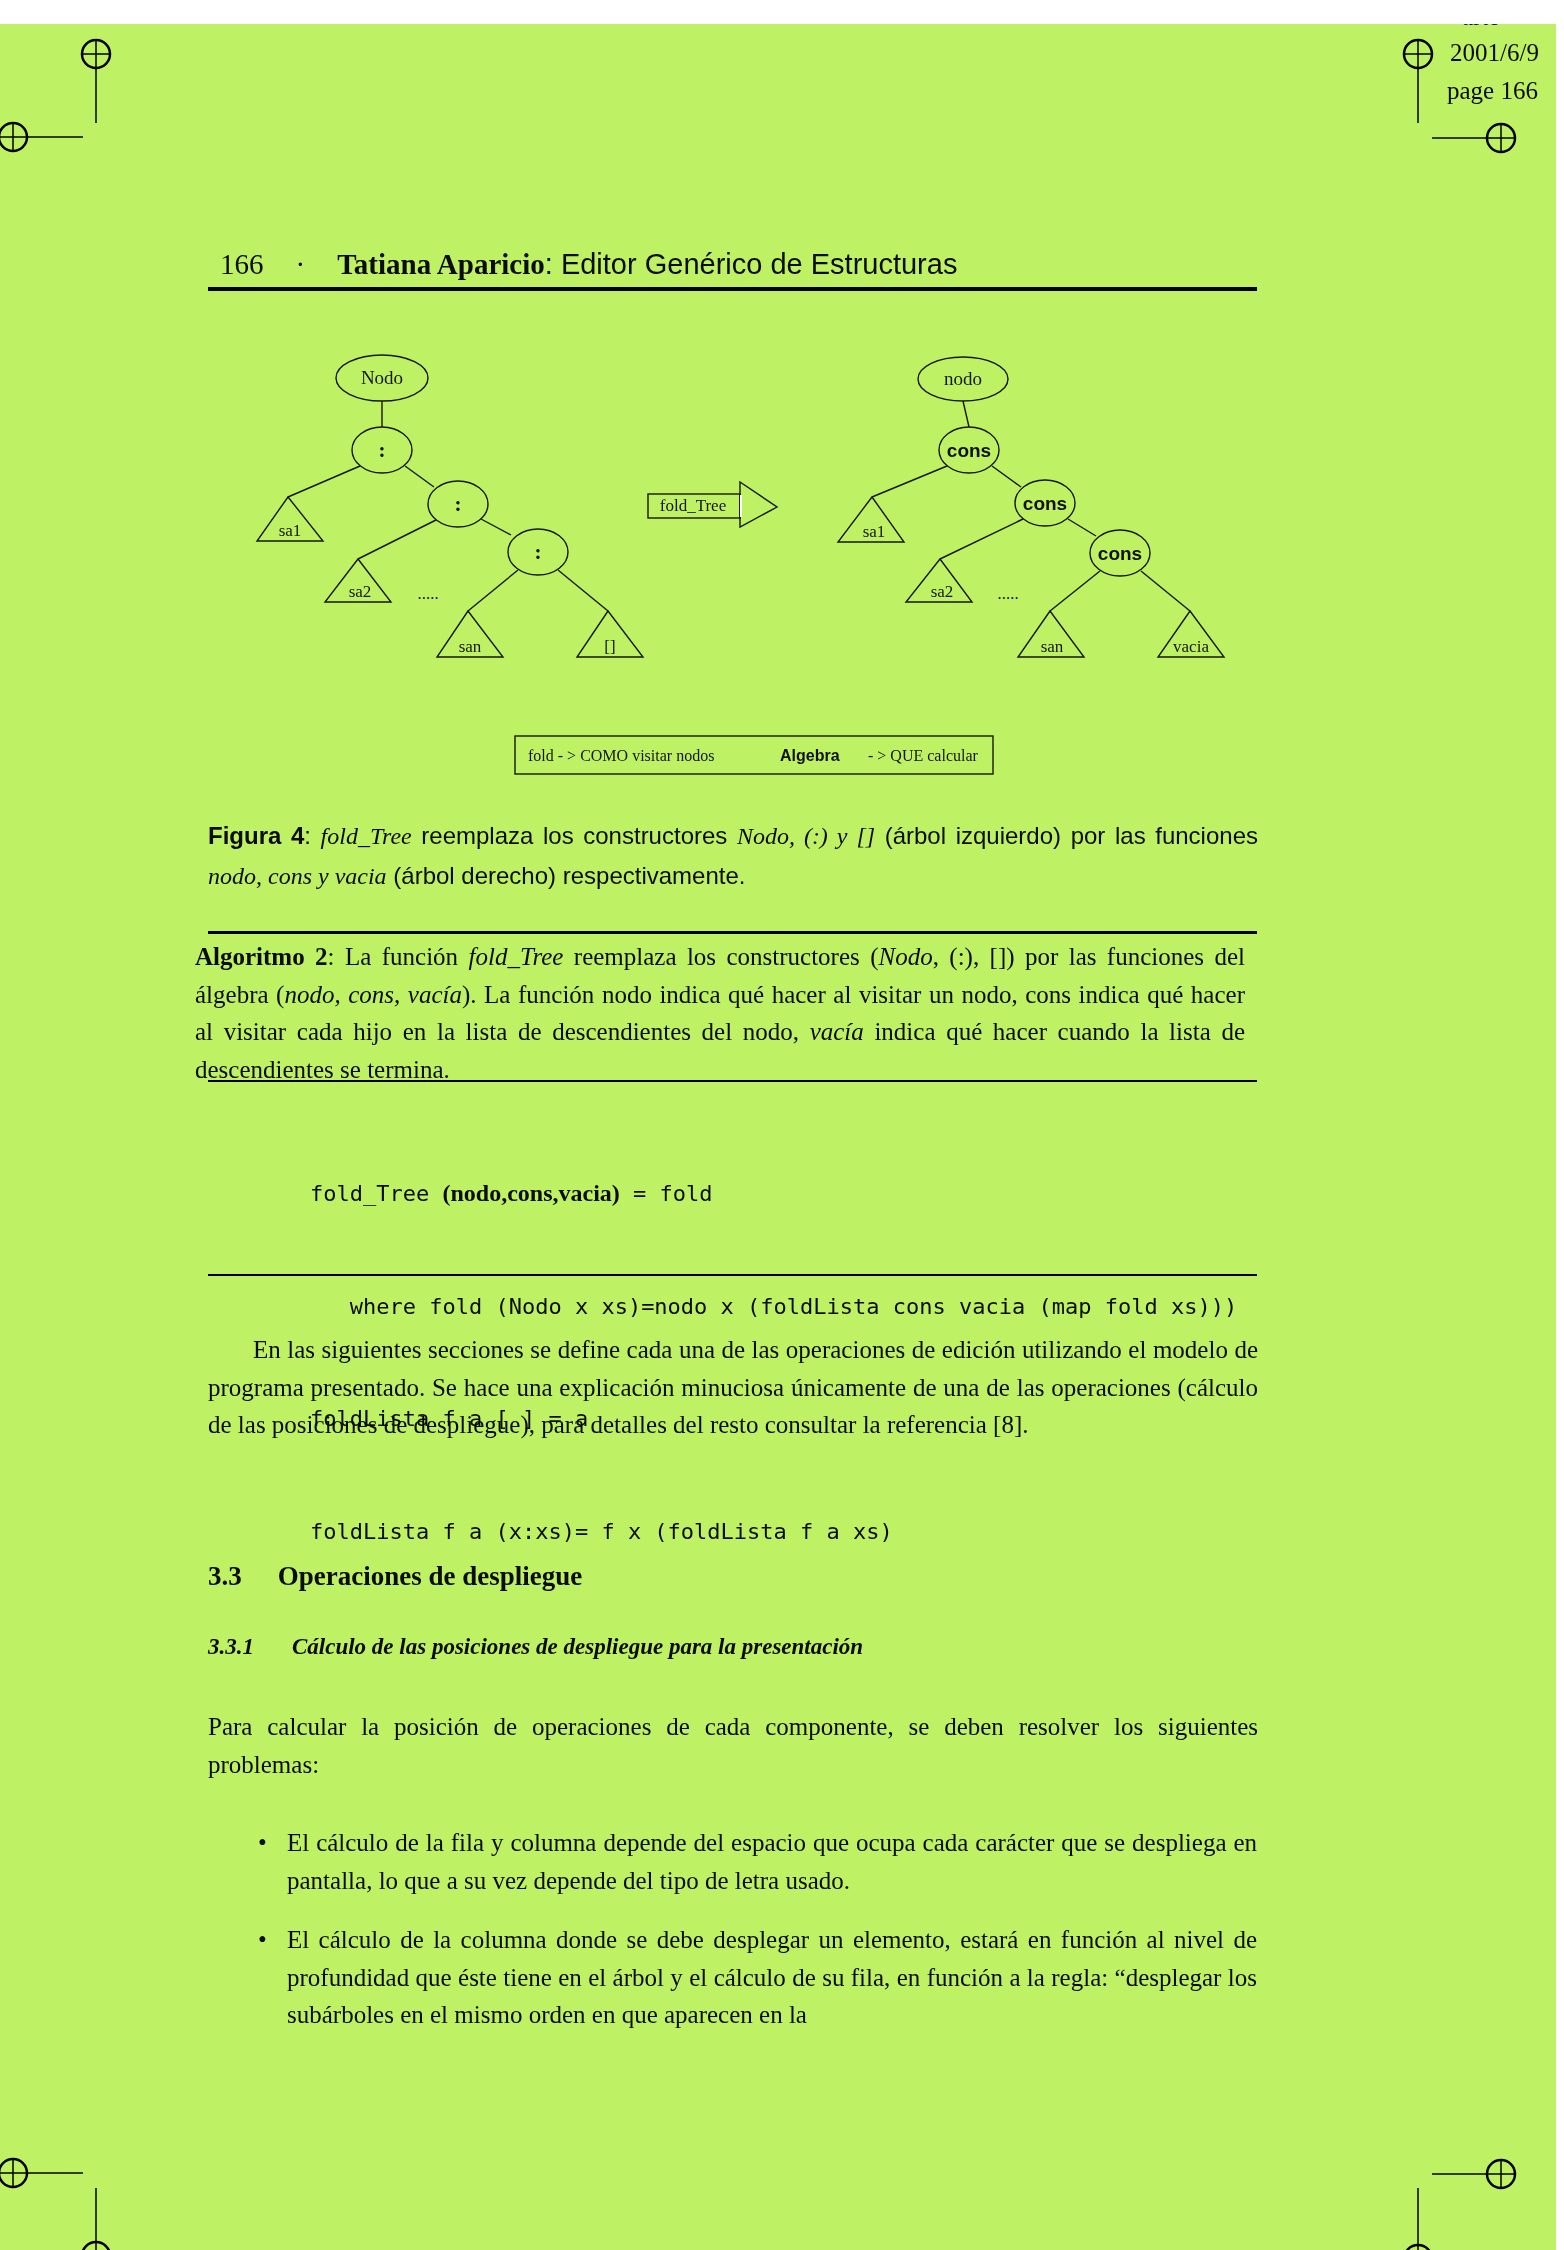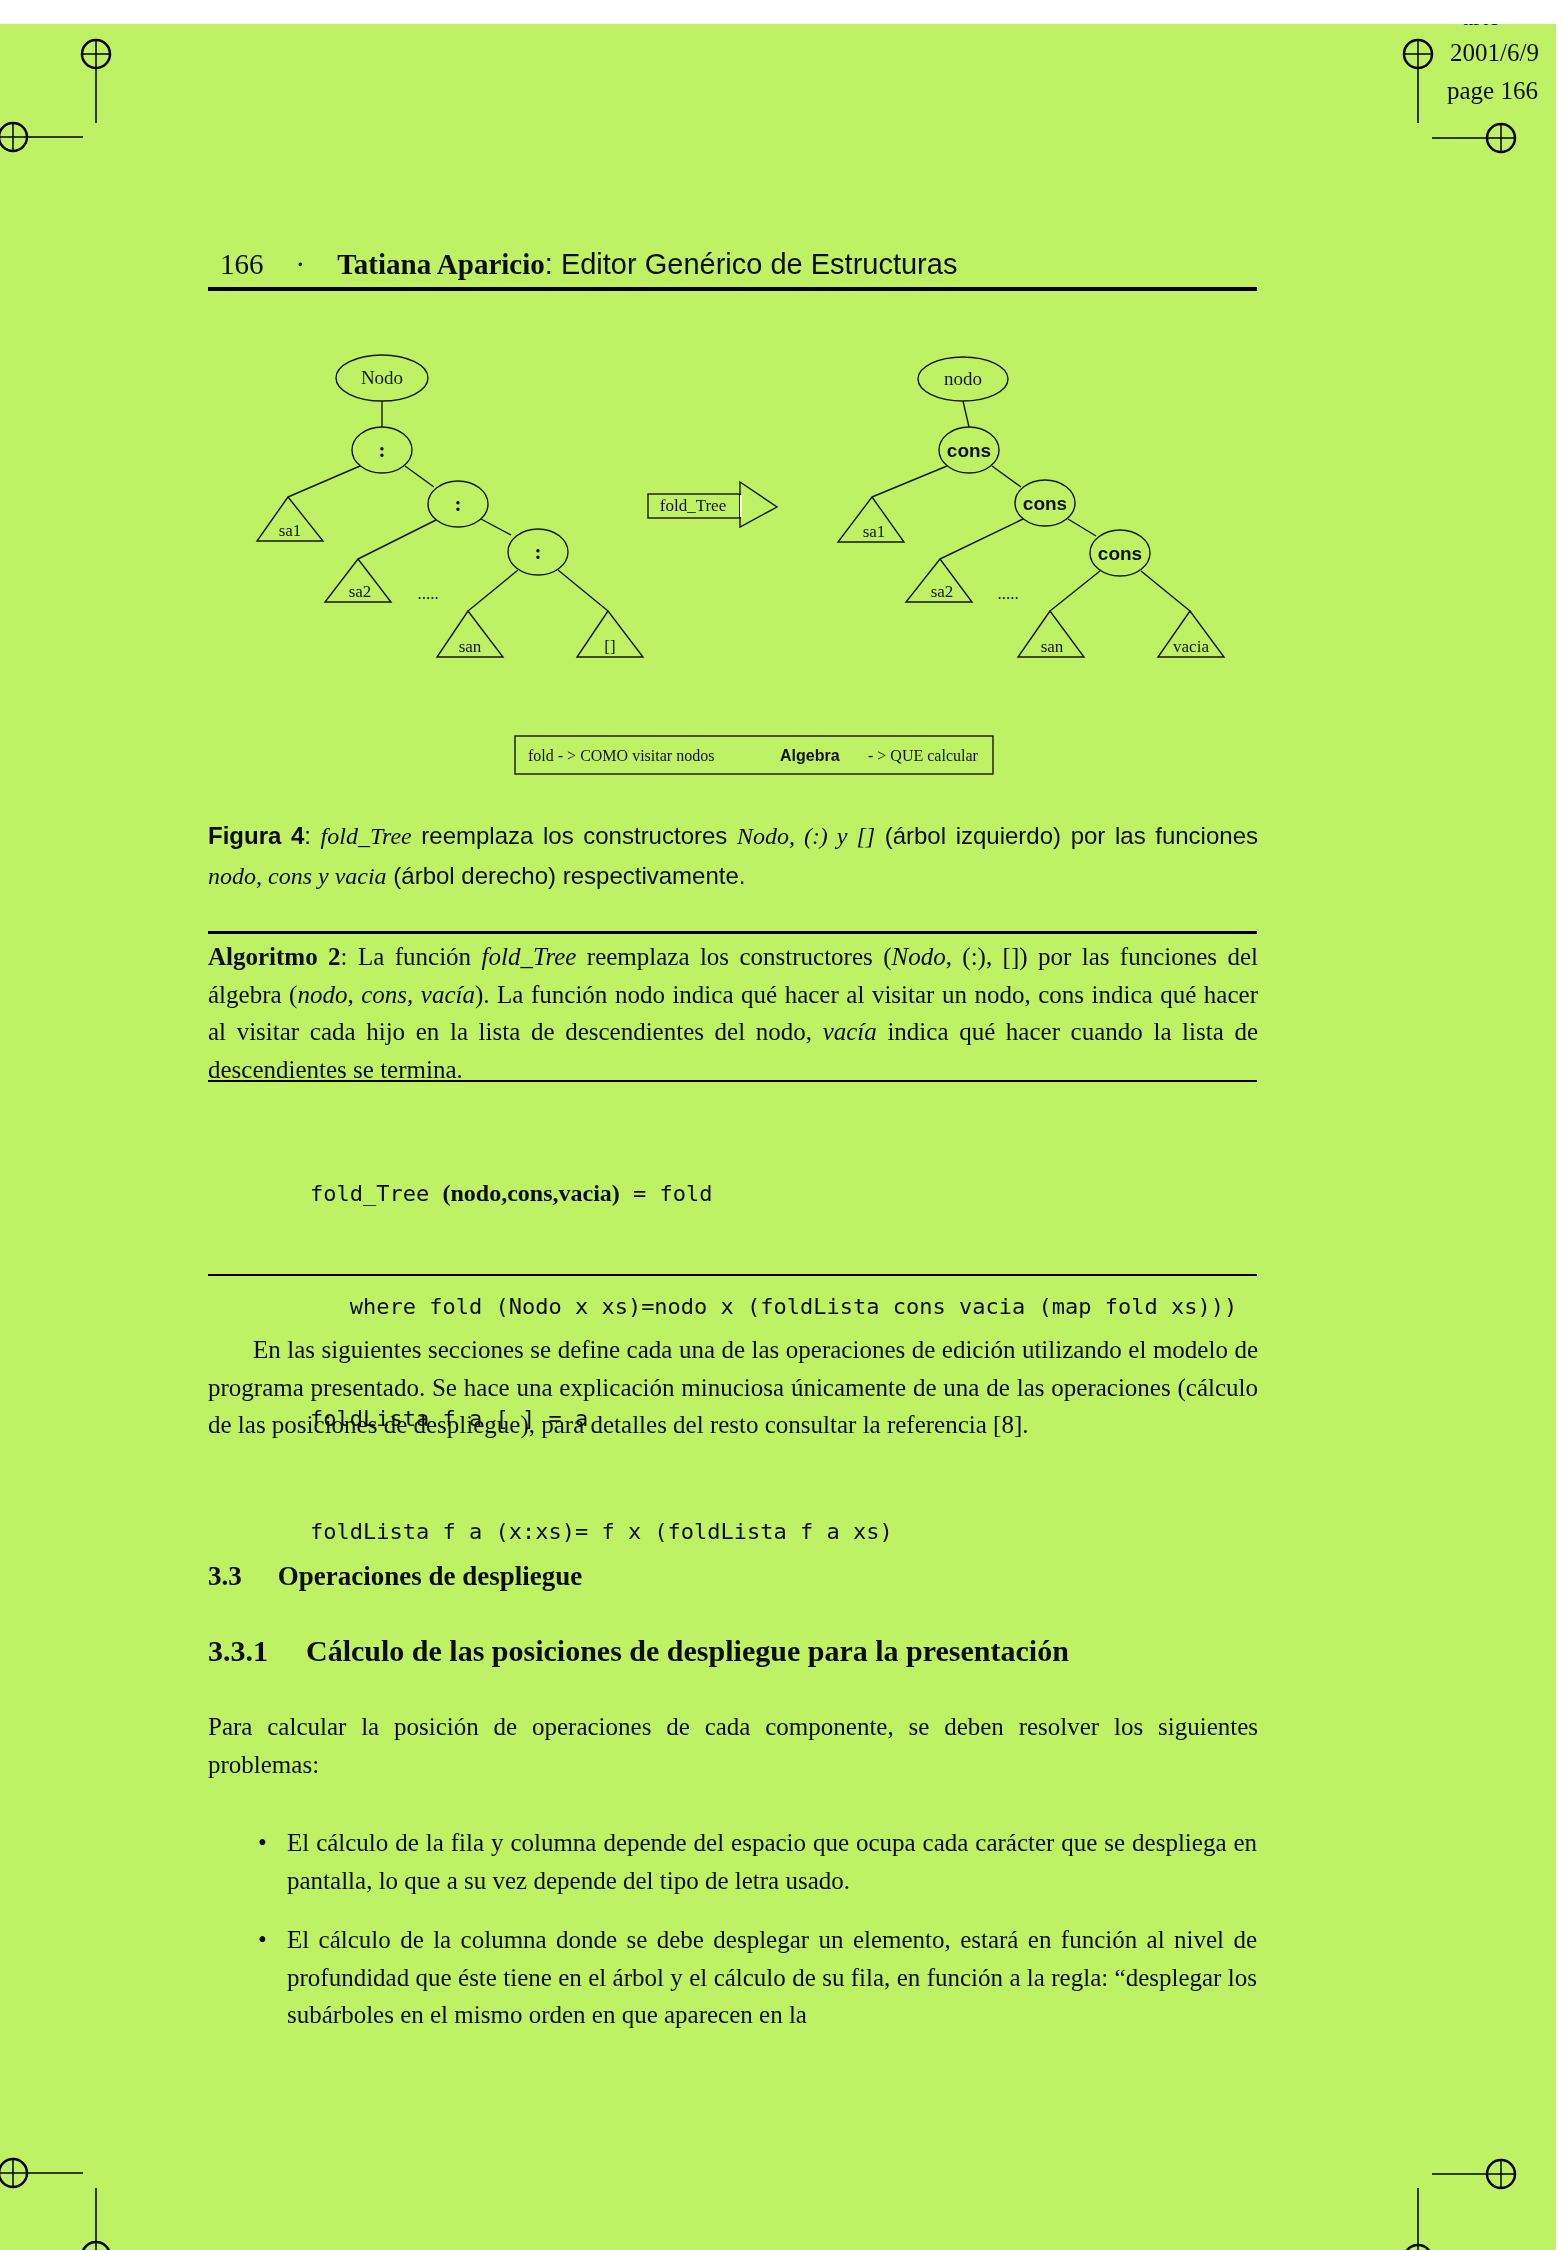--- a/index.html
+++ b/index.html
@@ -12,21 +12,21 @@
   .rule { position:absolute; left:208px; width:1049px; background:#000; }
   .serifbody { font-size:25px; line-height:37.5px; text-align:justify; }
   .sans { font-family:"Liberation Sans", sans-serif; }
   .bold { font-weight:bold; }
   .mathit { font-style:italic; font-family:"Liberation Serif", serif; }
   .codeblock { font-family:"DejaVu Sans Mono", monospace; font-size:22px; line-height:37.5px; white-space:pre; }
   .codebold { font-family:"Liberation Serif", serif; font-weight:bold; font-size:24px; }
   .hdr { font-size:29px; line-height:30px; white-space:nowrap; }
   .capt { font-family:"Liberation Sans", sans-serif; font-size:24px; line-height:40px; text-align:justify; }
   .h33 { font-size:27px; font-weight:bold; white-space:nowrap; }
-  .h331 { font-size:30px; font-weight:bold; white-space:nowrap; }
+  .h331 { font-size:23px; font-weight:bold; font-style:italic; white-space:nowrap; }
   .marktext { font-size:25px; line-height:30px; white-space:nowrap; }
   svg { display:block; }
   .figshape { fill:none; stroke:#161616; stroke-width:1.4; }
   .figtext { font-family:"Liberation Serif", serif; font-size:19px; fill:#161616; }
   .figtext-sm { font-family:"Liberation Serif", serif; font-size:17px; fill:#161616; }
   .figcons { font-family:"Liberation Sans", sans-serif; font-weight:bold; font-size:19px; fill:#111; }
   .figcolon { font-family:"Liberation Serif", serif; font-weight:bold; font-size:21px; fill:#111; }
   .figlegend { font-family:"Liberation Serif", serif; font-size:16px; fill:#161616; }
   .figlegendb { font-family:"Liberation Sans", sans-serif; font-weight:bold; font-size:16px; fill:#111; }
   .cropshape { fill:none; stroke:#000; }
@@ -157,21 +157,21 @@
       <text class="figlegendb" x="580" y="422">Algebra</text>
       <text class="figlegend" x="668" y="422">- &gt;  QUE calcular</text>
     </g>
   </svg>
 
   <div class="abs capt" style="left:208px;top:792px;width:1050px">
     <span class="bold">Figura 4</span><span>: </span><span class="mathit">fold_Tree</span><span> reemplaza los constructores </span><span class="mathit">Nodo, (:) y []</span><span> (árbol izquierdo) por las funciones </span><span class="mathit">nodo, cons y vacia</span><span> (árbol derecho) respectivamente.</span>
   </div>
 
   <div class="rule" style="top:907px;height:3px"></div>
-  <div class="abs serifbody" style="left:208px;top:914px;width:1050px">
+  <div class="abs serifbody" style="left:195px;top:914px;width:1050px">
     <span class="bold">Algoritmo 2</span><span>: La función </span><span class="mathit">fold_Tree</span><span> reemplaza los constructores (</span><span class="mathit">Nodo</span><span>, (:), []) por las funciones del álgebra (</span><span class="mathit">nodo, cons, vacía</span><span>). La función nodo indica qué hacer al visitar un nodo, cons indica qué hacer al visitar cada hijo en la lista de descendientes del nodo, </span><span class="mathit">vacía</span><span> indica qué hacer cuando la lista de descendientes se termina.</span>
   </div>
   <div class="rule" style="top:1056px;height:2px"></div>
 
   <div class="abs codeblock" style="left:310px;top:1076px">
     <div><span>fold_Tree </span><span class="codebold">(nodo,cons,vacia)</span><span> = fold</span></div>
     <div>   where fold (Nodo x xs)=nodo x (foldLista cons vacia (map fold xs)))</div>
     <div>foldLista f a [ ] = a</div>
     <div>foldLista f a (x:xs)= f x (foldLista f a xs)</div>
   </div>

